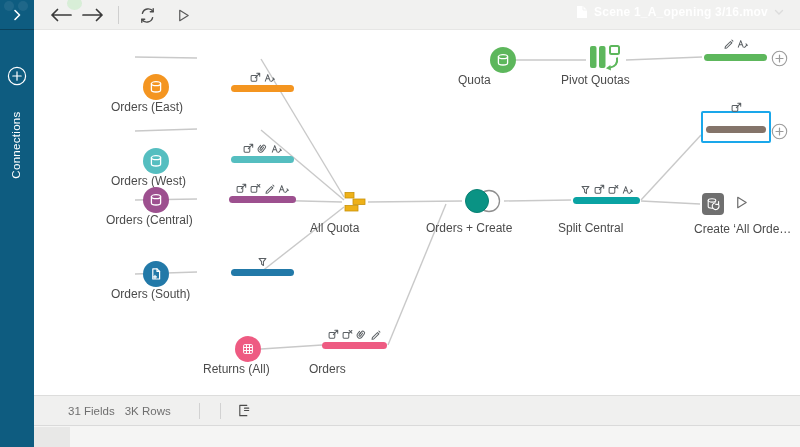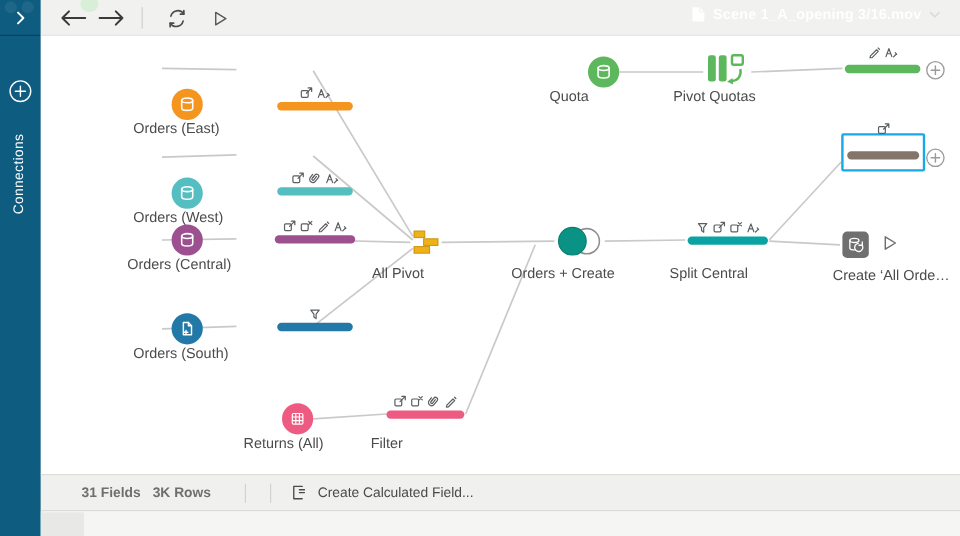--- a/index.html
+++ b/index.html
@@ -31,21 +31,21 @@
   .bar { position:absolute; height:7px; border-radius:4px; cursor:pointer; }
   .badges { position:absolute; display:flex; gap:3px; justify-content:center; align-items:center; }
   .badge { width:11px; height:11px; }
   .icon-node { position:absolute; cursor:pointer; }
   .sel-box { position:absolute; left:701px; top:111px; width:70px; height:32px; border:2px solid #1aa7ea; border-radius:2px; background:#fff; cursor:pointer; }
   .plus-circle { position:absolute; width:17px; height:17px; cursor:pointer; }
   .out-square { position:absolute; left:702px; top:193px; width:22px; height:22px; background:#6f6f6f; border-radius:4px; display:flex; align-items:center; justify-content:center; cursor:pointer; }
 
   
   .statusbar { position:absolute; left:34px; top:395px; width:766px; height:30px; background:#f0f0ef; border-top:1px solid #ddddDC; display:flex; align-items:center; }
-  .sb-text { font-size:11.5px; color:#6f6f6f;font-weight:bold; }
+  .sb-text { font-size:11.5px; color:#6f6f6f; }
   .sb-btn { display:flex; align-items:center; gap:8px; font-size:11.5px; color:#4a4a4a; cursor:pointer; }
   .sb-div { width:1px; height:16px; background:#d2d2d2; }
   .strip { position:absolute; left:34px; top:425px; width:766px; height:22px; background:#f5f5f4; border-top:1px solid #dadada; }
   .strip-cell { position:absolute; left:0; top:1px; width:36px; height:21px; background:#e8e8e7; }
 
   svg { display:block; }
 </style>
 </head>
 <body>
 
@@ -272,32 +272,32 @@
           <use href="#i-deleted-fields"></use>
         </svg>
         <svg class="badge" viewBox="0 0 12 12">
           <use href="#i-grouped-values"></use>
         </svg>
         <svg class="badge" viewBox="0 0 12 12">
           <use href="#i-edited-fields"></use>
         </svg>
       </div>
     <div class="bar" style="left: 288px; top: 312px; width: 65px; background: rgb(238, 91, 130);"></div>
-    <div class="node-label" style="left:275px;top:332px;width:90px">Filter</div>
+    <div class="node-label" style="left:275px;top:332px;width:90px">Orders</div>
 
     <div class="icon-node" style="left:308px;top:160px">
       <svg width="26" height="24" viewBox="0 0 26 24">
         <g stroke="#c8920a" stroke-width="0.8">
           <rect x="3" y="2.5" width="9" height="5.5" fill="#eeb118"></rect>
           <rect x="11" y="9" width="12" height="5.5" fill="#eeb118"></rect>
           <rect x="3" y="15.5" width="13" height="5.5" fill="#eeb118"></rect>
         </g>
       </svg>
     </div>
-    <div class="node-label" style="left:276px;top:191px;width:90px">All Pivot</div>
+    <div class="node-label" style="left:276px;top:191px;width:90px">All Quota</div>
 
     <div class="icon-node" style="left:428px;top:156px">
       <svg width="44" height="30" viewBox="0 0 44 30">
         <circle cx="27" cy="15" r="10.5" fill="#fff" stroke="#8f8f8f" stroke-width="1.3"></circle>
         <circle cx="15" cy="15" r="11.5" fill="#0a9384" stroke="#078073" stroke-width="1"></circle>
       </svg>
     </div>
     <div class="node-label" style="left:392px;top:191px;width:110px">Orders + Create</div>
 
     <div class="badges" style="left:539px;top:154px;width:67px">
@@ -389,21 +389,20 @@
     <span class="sb-text" style="margin-left:10px">3K Rows</span>
     <div class="sb-div" style="margin-left:28px"></div>
     <div class="sb-div" style="margin-left:20px"></div>
     <div class="sb-btn" style="margin-left:16px">
       <svg width="15" height="15" viewBox="0 0 16 16">
         <g fill="none" stroke="#4a4a4a" stroke-width="1.2" stroke-linecap="round" stroke-linejoin="round">
           <path d="M10.5 2.5 H3 V13.5 H10.5"></path>
           <path d="M8 5.5 h4.5 M8 8 h4.5"></path>
         </g>
       </svg>
-      <span>Create Calculated Field...</span>
     </div>
   </div>
 
   <div class="strip">
     <div class="strip-cell"></div>
   </div>
 
 </div>
 
 </body></html>

